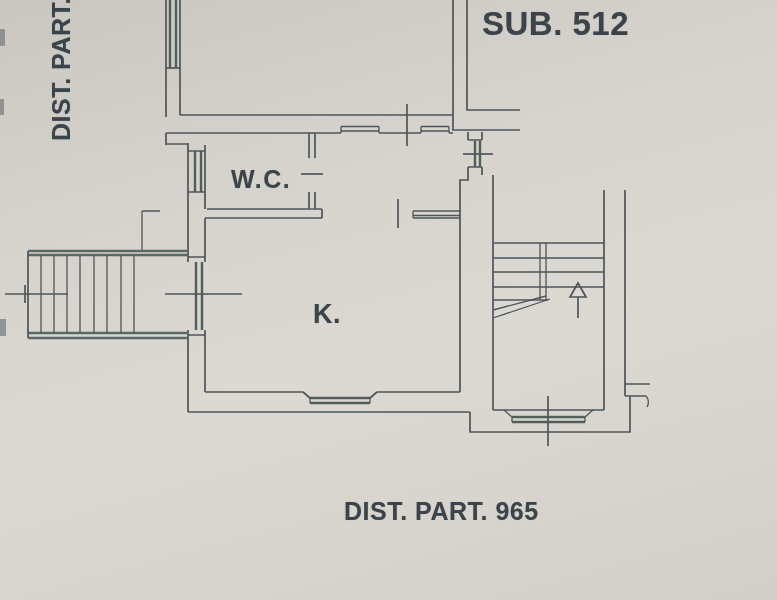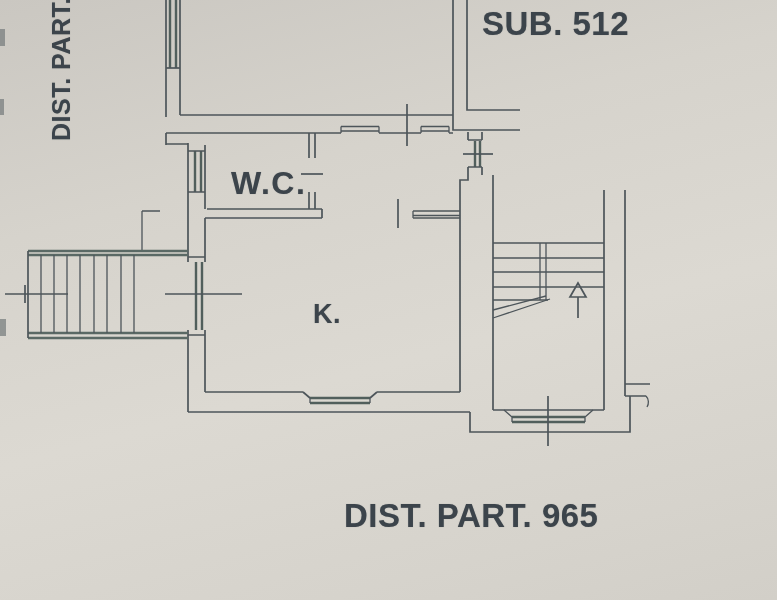--- a/index.html
+++ b/index.html
@@ -13,23 +13,23 @@
   svg.plan{position:absolute;left:0;top:0;filter:blur(.25px);}
   .lbl{
     position:absolute;
     color:#3c444b;
     font-weight:700;
     white-space:nowrap;
     letter-spacing:.5px;
     text-shadow:0 0 1px rgba(60,68,75,.35);
   }
   .lbl-sub{left:482px;top:5px;font-size:33px;}
-  .lbl-wc{left:231px;top:165px;font-size:32px;letter-spacing:1.5px;}
+  .lbl-wc{left:231px;top:165px;font-size:25px;letter-spacing:1.5px;}
   .lbl-k{left:313px;top:299px;font-size:27px;}
-  .lbl-bottom{left:344px;top:497px;font-size:33px;}
+  .lbl-bottom{left:344px;top:497px;font-size:25px;}
   .lbl-vert{
     left:61px;top:69px;font-size:25px;
     transform:translate(-50%,-50%) rotate(-90deg);
   }
   .ink{stroke:#4d555a;stroke-width:1.7;fill:none;stroke-linecap:butt;}
   .thin{stroke-width:1.3;}
   .thick{stroke:#515f5c;stroke-width:2.4;}
   .stair-edge{stroke:#5a6965;stroke-width:2.4;}
 </style>
 </head>

